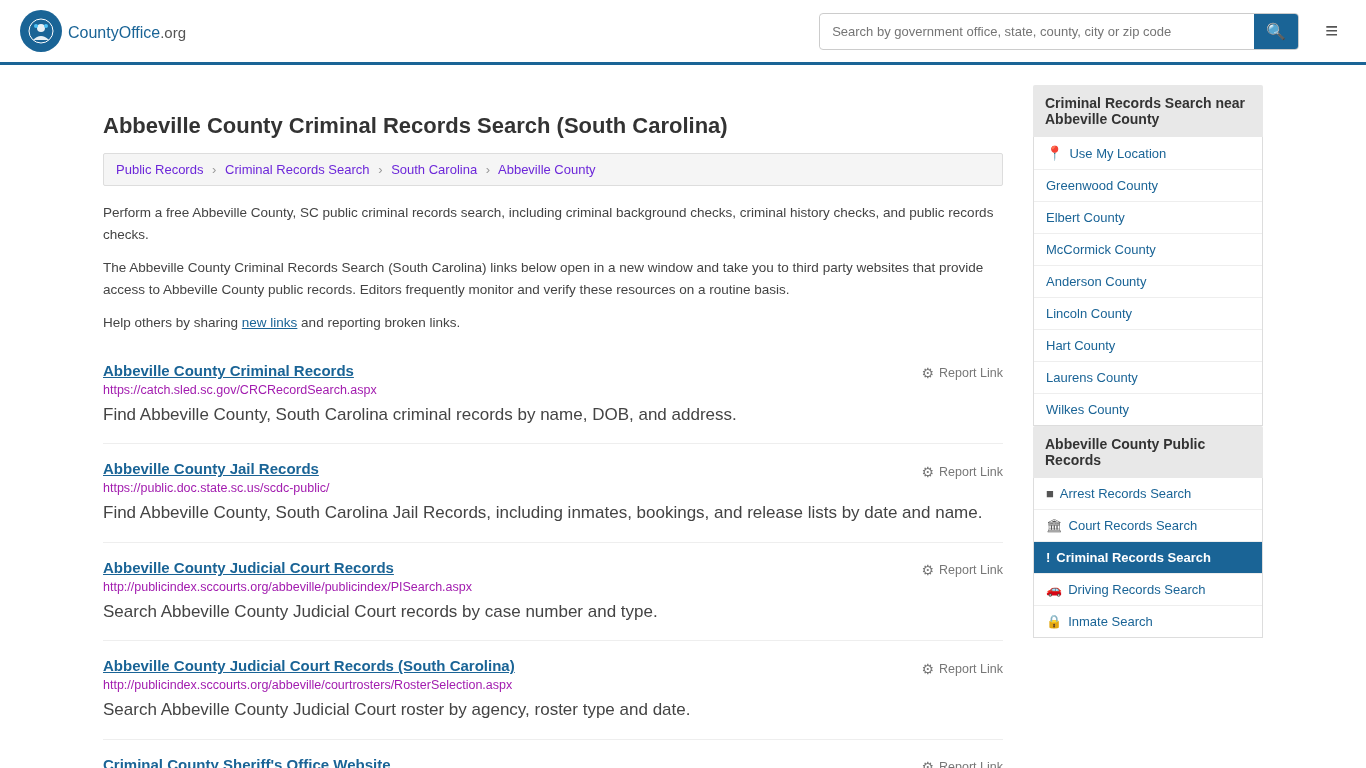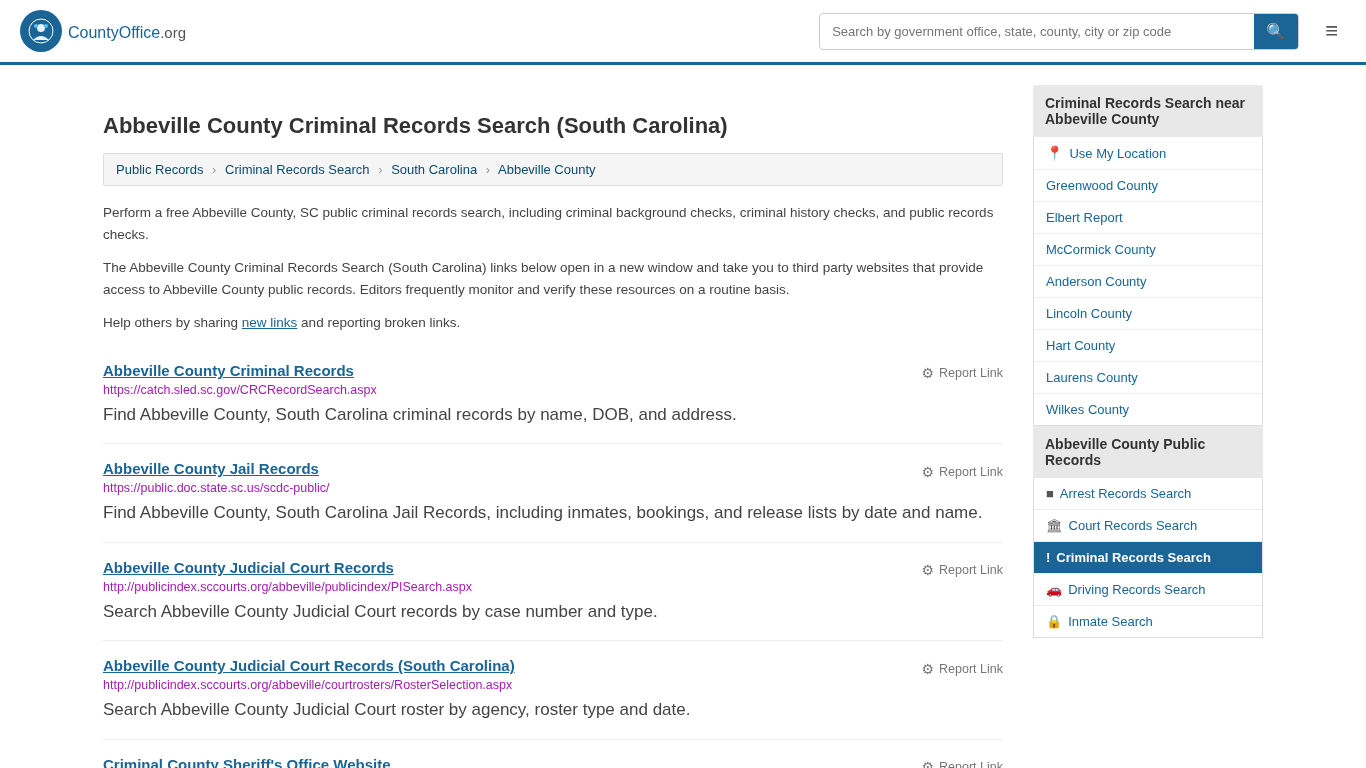--- a/index.html
+++ b/index.html
@@ -106,21 +106,21 @@
     .breadcrumb {
       background: #f5f5f5;
       border: 1px solid #ddd;
       padding: 8px 12px;
       font-size: 13px;
       color: #555;
       margin-bottom: 16px;
       border-radius: 2px;
     }
     .breadcrumb a {
-      color: #0c4a6e;
+      color: #6d28d9;
       text-decoration: none;
     }
     .breadcrumb span {
       color: #999;
       margin: 0 5px;
     }
 
     
     .description {
       font-size: 13.5px;
@@ -341,21 +341,21 @@
       <div class="sidebar-heading">Criminal Records Search near Abbeville County</div>
       <ul class="sidebar-list">
         <li>
           <span style="color:#1a6496;">📍</span>
           <a href="#">Use My Location</a>
         </li>
         <li>
           <a href="#">Greenwood County</a>
         </li>
         <li>
-          <a href="#">Elbert Report</a>
+          <a href="#">Elbert County</a>
         </li>
         <li>
           <a href="#">McCormick County</a>
         </li>
         <li>
           <a href="#">Anderson County</a>
         </li>
         <li>
           <a href="#">Lincoln County</a>
         </li>

